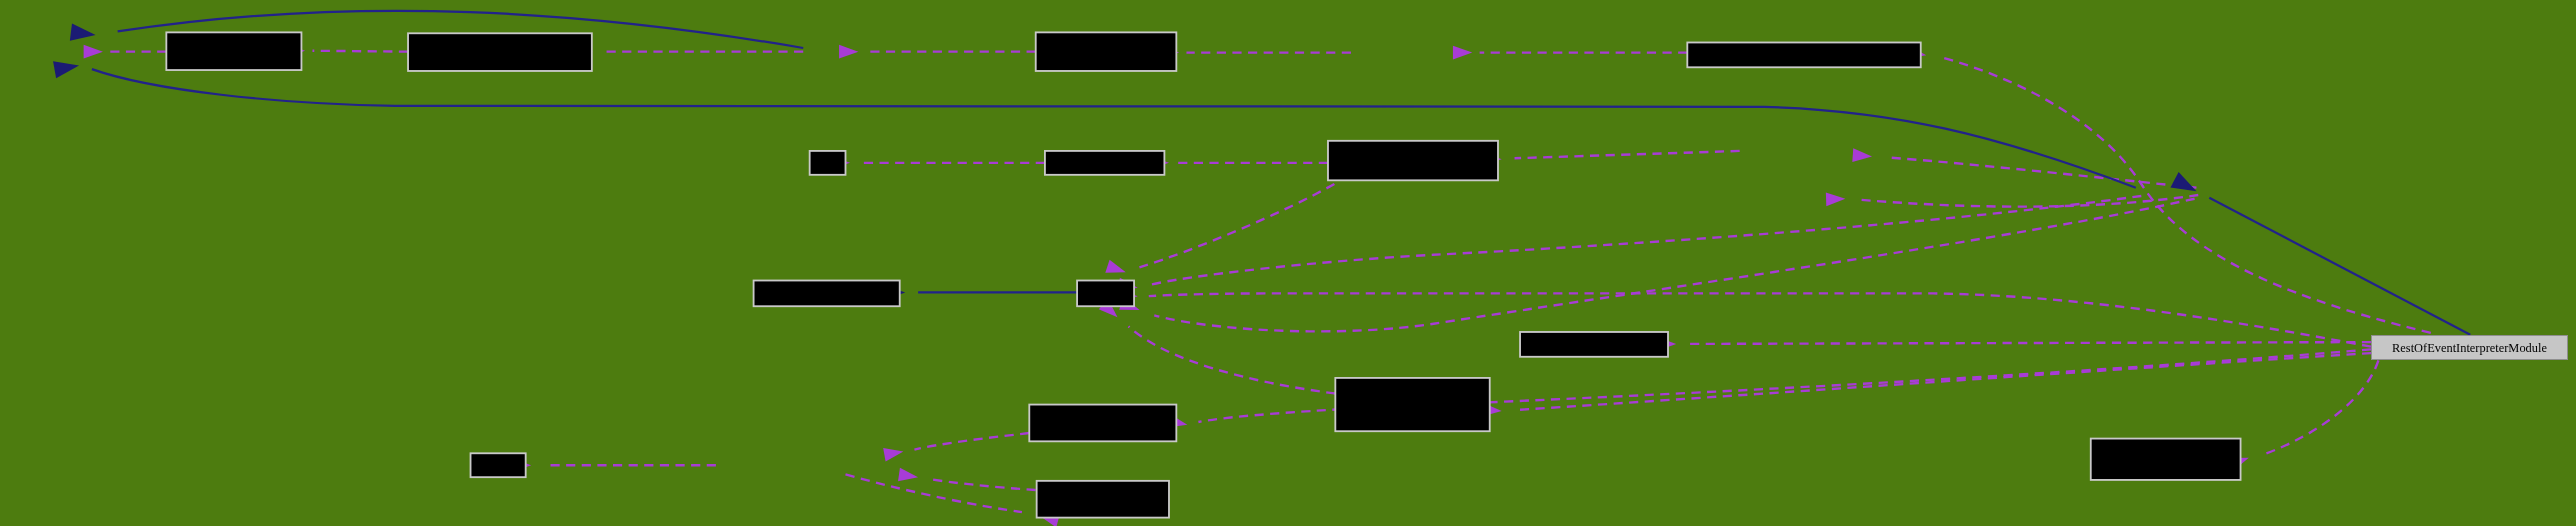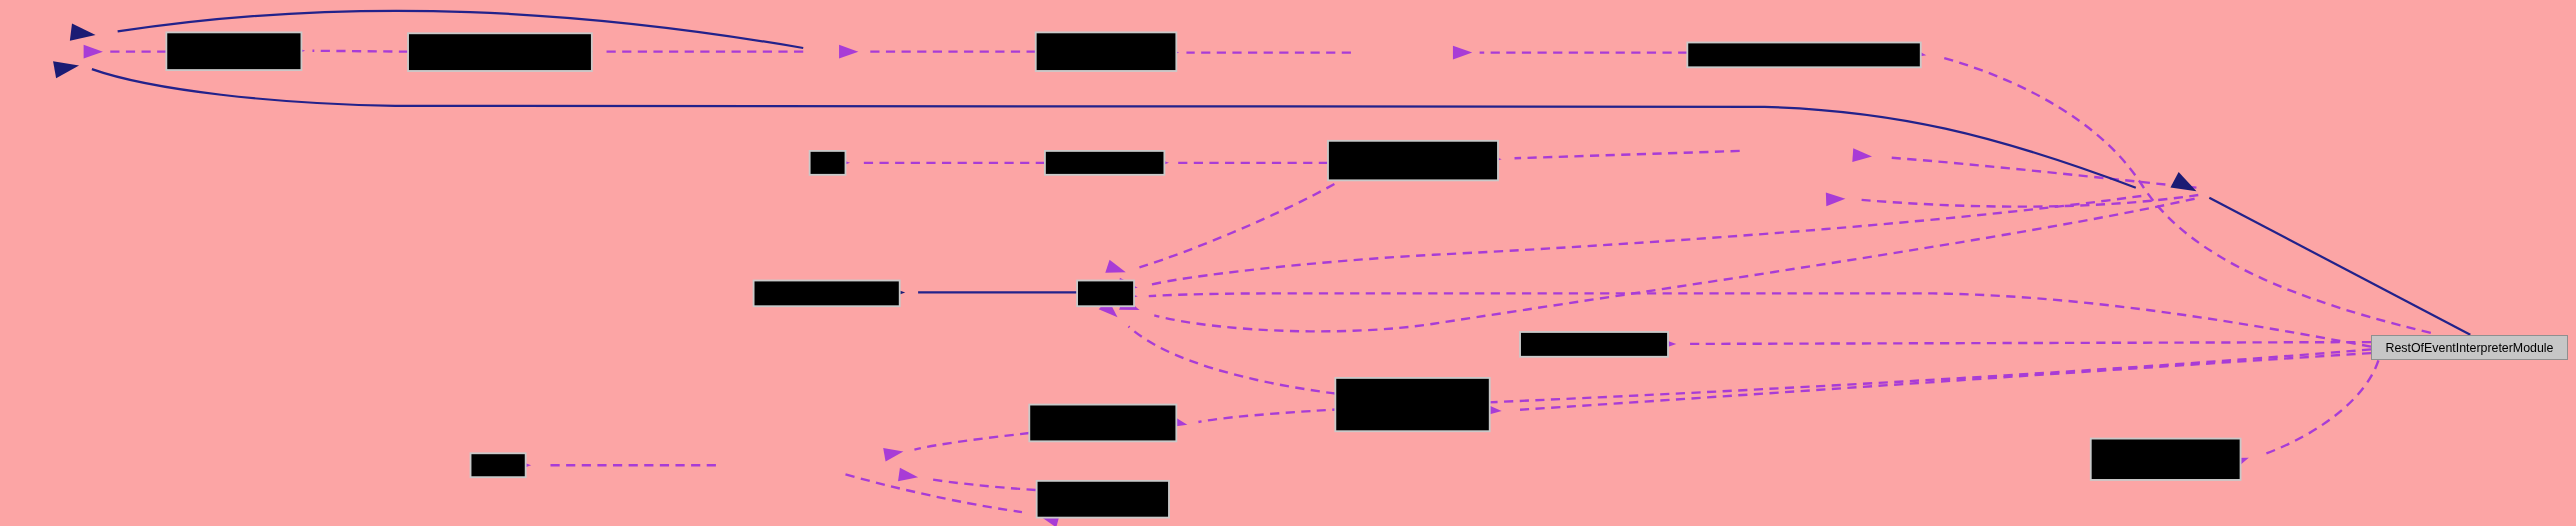--- a/index.html
+++ b/index.html
@@ -1,17 +1,17 @@
 <!DOCTYPE html>
 <html style="font-size:14.7px"><head>
 <meta charset="utf-8">
 <style>
   html,body{margin:0;padding:0;background:#000;}
-  .canvas{position:relative;width:2576px;height:527px;background:#fca5a5;overflow:hidden;
-          font-family:Liberation Sans, sans-serif;}
+  .canvas{position:relative;width:2576px;height:527px;background:#4d7c0f;overflow:hidden;
+          font-family:Liberation Serif, serif;}
   .canvas svg{position:absolute;left:0;top:0;}
   .root-node{position:absolute;box-sizing:border-box;text-align:center;
              white-space:nowrap;overflow:hidden;cursor:pointer;}
 </style>
 </head>
 <body>
 
 <div class="canvas">
   <svg id="graph-svg" width="2576" height="527" viewBox="0 0 2803 573">
       <path d="M 181 56 L 120 56" fill="none" stroke="#a83cd6" stroke-width="2.6" stroke-dasharray="10 7"></path>

